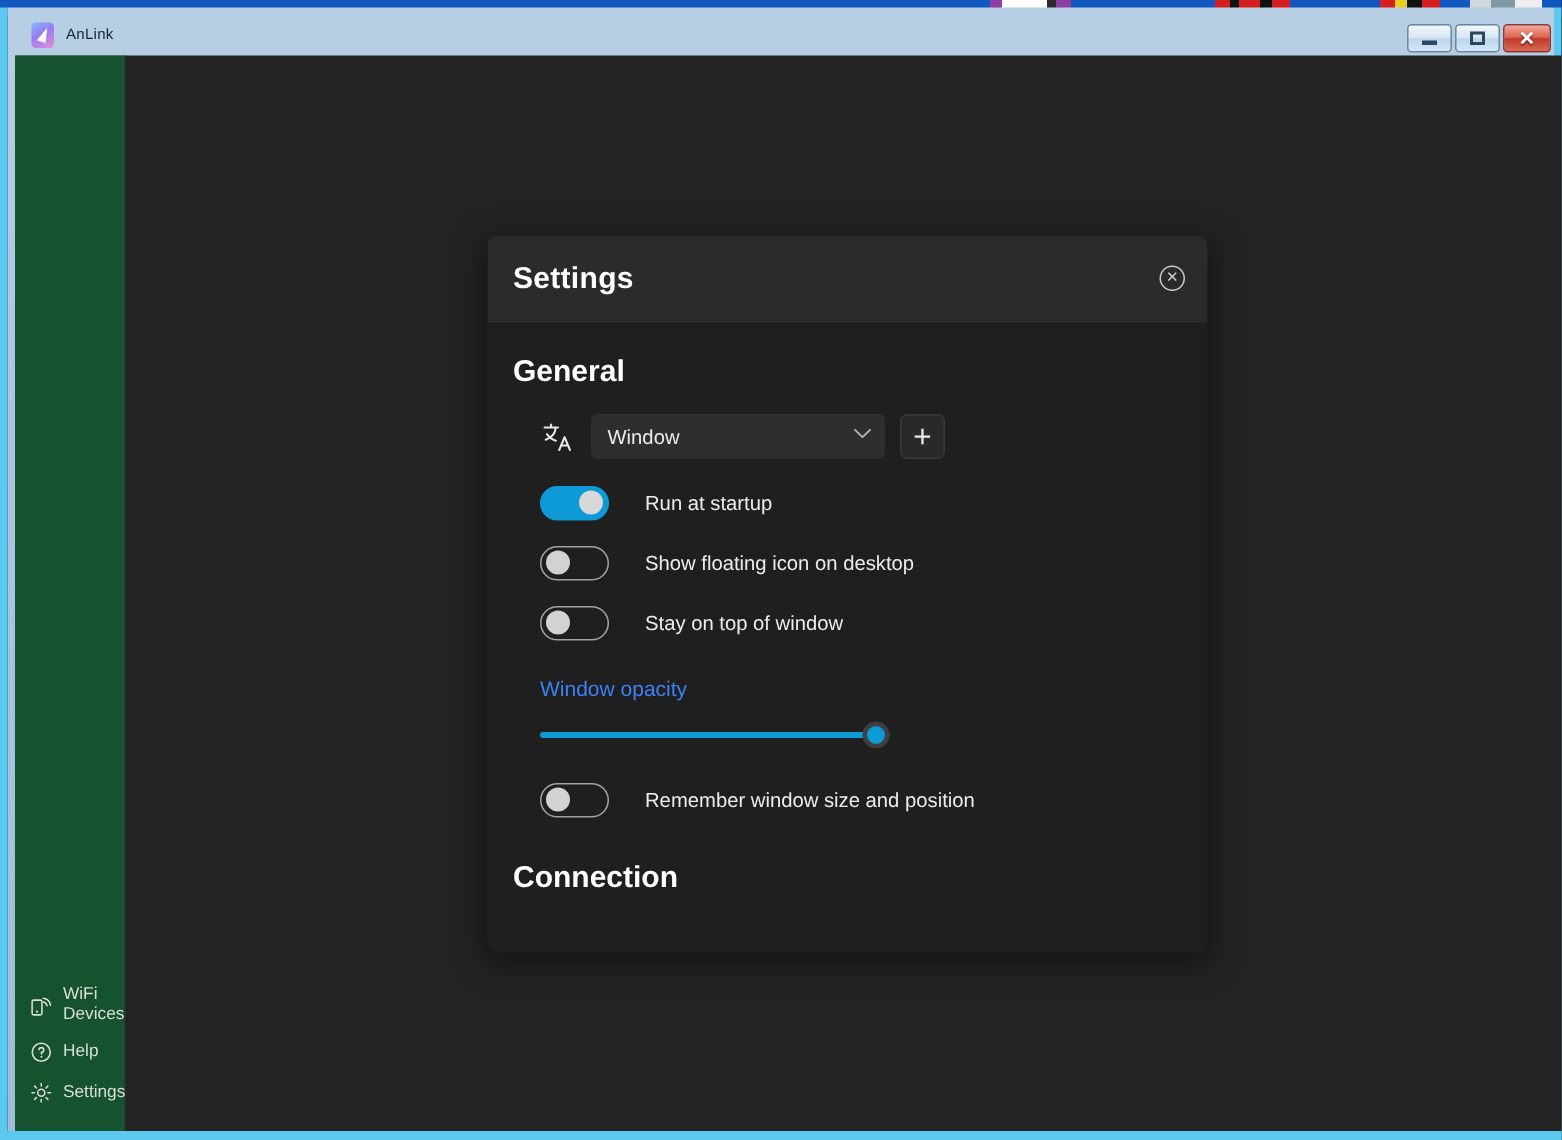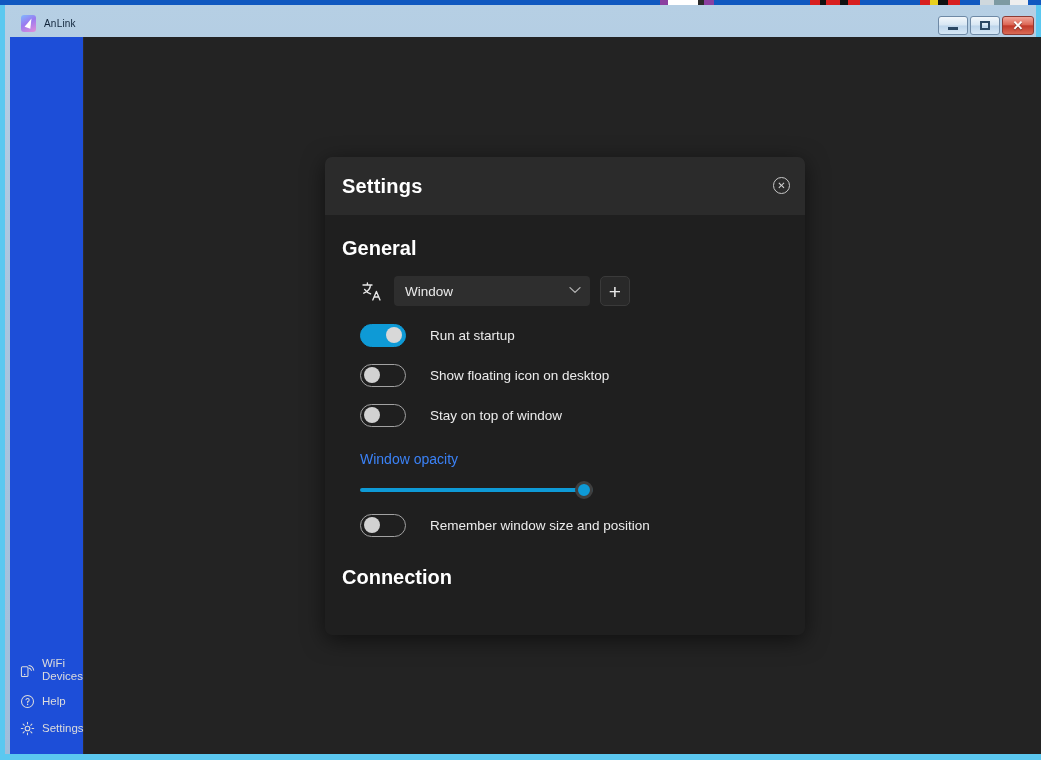--- a/index.html
+++ b/index.html
@@ -104,21 +104,21 @@
     left: 5px; top: 32px;
     width: 1031px;
     height: 717px;
     background: #232323;
     overflow: hidden;
   }
   #sidebar {
     position: absolute;
     left: 0; top: 0;
     width: 74px; height: 717px;
-    background: #1d4ed8;
+    background: #14532d;
     border-right: 1px solid #2c2c2c;
     box-sizing: border-box;
   }
   #sidebar-bottom {
     position: absolute;
     left: 0; bottom: 12px;
     width: 74px;
   }
   .side-item {
     display: flex;
@@ -443,21 +443,21 @@
           <span class="toggle-lbl">Stay on top of window</span>
         </div>
 
 
         <div id="opacity-label">Window opacity</div>
         <div id="slider-wrap">
           <div id="slider-track" style="width: 233px;"></div>
           <div id="slider-thumb" style="left: 214.68px;"></div>
         </div>
 
-        <div class="toggle-row" style="margin-top:14px;">
+        <div class="toggle-row" style="margin-top:22px;">
           <span class="switch off">
               <span class="knob"></span>
             </span>
           <span class="toggle-lbl">Remember window size and position</span>
         </div>
 
         <div class="section-head" style="margin-top:29px;">Connection</div>
 
       </div>
     </div>

